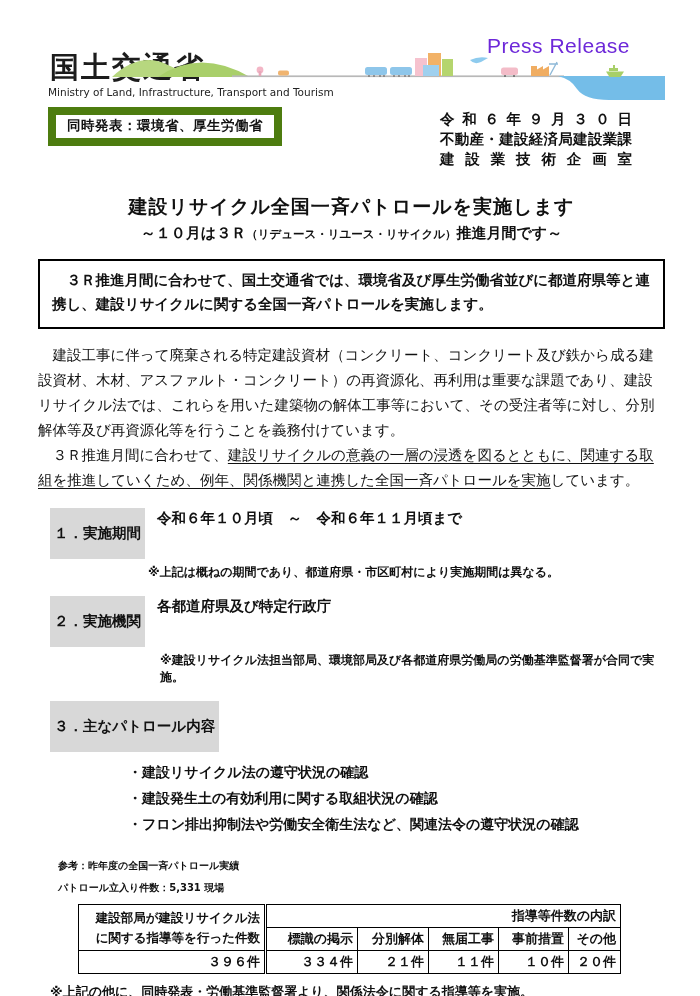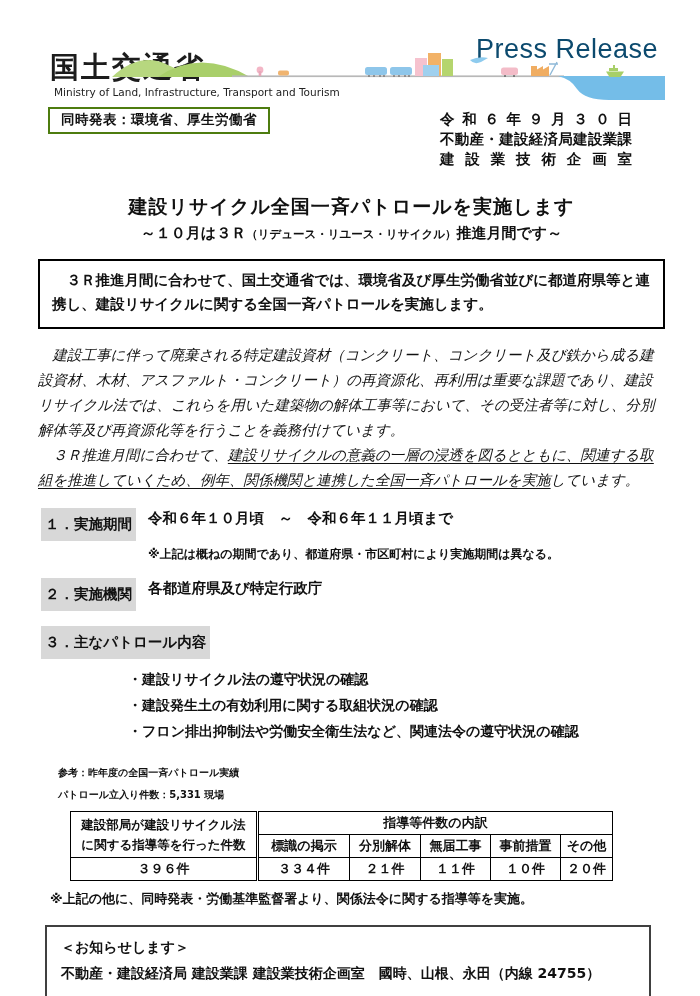--- a/index.html
+++ b/index.html
@@ -3,51 +3,51 @@
 <meta charset="utf-8">
 <style>
   * { margin:0; padding:0; box-sizing:border-box; }
   html,body { background:#e8e8e8; }
   .page {
     position:relative; width:700px; height:996px; margin:0 auto;
     background:#ffffff; font-family:"DejaVu Sans","Liberation Sans",sans-serif;
     color:#111; overflow:hidden;
   }
   
-  .press-release { position:absolute; top:34px; right:42px; font-size:27px; color:#0c4a6e;
+  .press-release { position:absolute; top:34px; right:70px; font-size:21px; color:#6d28d9;
     font-family:"Liberation Sans",sans-serif; letter-spacing:0.5px; }
   .logo-ja { position:absolute; left:50px; top:48px; font-size:29px; font-weight:bold; letter-spacing:2px; color:#1c1c1c; }
-  .logo-en { position:absolute; left:54px; top:86px; font-size:10.5px; color:#222; }
+  .logo-en { position:absolute; left:48px; top:86px; font-size:10.5px; color:#222; }
   .banner-svg { position:absolute; left:112px; top:50px; width:553px; height:52px; }
-  .simul-box { position:absolute; left:48px; top:107px; border:2px solid #4d7c0f;
+  .simul-box { position:absolute; left:48px; top:107px; border:8px solid #4d7c0f;
     padding:2px 11px 3px; font-size:13.5px; font-weight:bold; letter-spacing:0.5px; }
   .date-block { position:absolute; left:440px; top:109px; width:192px; font-size:14.5px; line-height:20px; font-weight:bold; }
   .jline { text-align:justify; text-align-last:justify; }
   
   .content { position:absolute; top:194px; left:38px; width:627px; }
   .title-main { text-align:center; font-size:19px; font-weight:bold; letter-spacing:1px; }
   .title-sub  { text-align:center; font-size:15px; font-weight:bold; margin-top:4px; }
   .title-sub .paren { font-size:11.5px; }
   .summary-box { border:2px solid #000; margin-top:16px; padding:7px 12px 11px; font-size:14.5px; font-weight:bold; line-height:24px; }
   .body-text { margin-top:14px; font-size:14.5px; line-height:25px; }
-  .body-text p { margin:0;font-style:italic; }
+  .body-text p { margin:0; }
   .u { text-decoration:underline; text-underline-offset:3px; }
   
   .section { margin-top:15px; font-size:14.5px; }
   .sec-line { display:flex; align-items:flex-start; }
-  .sec-head { background:#d8d8d8; font-weight:bold; padding:7px 4px; margin-left:3px; white-space:nowrap; }
+  .sec-head { background:#d8d8d8; font-weight:bold; padding:16px 4px; margin-left:12px; white-space:nowrap; }
   .sec-content { font-weight:bold; margin-left:12px; padding-top:1px; }
   .sec-note { font-size:12px; font-weight:bold; margin-top:5px; }
   .note-1 { margin-left:110px; }
   .note-2 { margin-left:122px; }
   .bullets { margin-top:7px; margin-left:90px; font-size:14px; font-weight:bold; line-height:26px; }
   
   .reference { margin-top:18px; margin-left:20px; font-size:10px; font-weight:bold; line-height:22px; }
-  table.patrol { border-collapse:collapse; margin-top:5px; margin-left:32px; table-layout:fixed;
-    font-size:13px; font-weight:bold; text-align:center; }
+  table.patrol { border-collapse:collapse; margin-top:5px; margin-left:40px; table-layout:fixed;
+    font-size:13px; font-weight:bold; text-align:right; }
   table.patrol td { border:1.5px solid #000; padding:2px 4px; height:21px; }
   table.patrol td.dbl { border-left:3px double #000; }
   td.left-h { width:187px; font-size:12.5px; line-height:1.55; }
   .table-note { margin-top:9px; margin-left:12px; font-size:13px; font-weight:bold; }
   
   .contact-box { margin-top:17px; margin-left:7px; width:606px; border:2px solid #404040;
     padding:7px 14px 10px; font-size:14px; font-weight:bold; line-height:26px; }
 </style>
 </head>
 <body>
@@ -134,20 +134,21 @@
         <span class="sec-content">令和６年１０月頃　～　令和６年１１月頃まで</span>
       </div>
       <div class="sec-note note-1">※上記は概ねの期間であり、都道府県・市区町村により実施期間は異なる。</div>
     </div>
 
     <div class="section">
       <div class="sec-line">
         <span class="sec-head">２．実施機関</span>
         <span class="sec-content">各都道府県及び特定行政庁</span>
       </div>
+      <div class="sec-note note-2">※建設リサイクル法担当部局、環境部局及び各都道府県労働局の労働基準監督署が合同で実施。</div>
     </div>
 
     <div class="section">
       <div class="sec-line">
         <span class="sec-head">３．主なパトロール内容</span>
       </div>
       <div class="bullets">
         <div>・建設リサイクル法の遵守状況の確認</div>
         <div>・建設発生土の有効利用に関する取組状況の確認</div>
         <div>・フロン排出抑制法や労働安全衛生法など、関連法令の遵守状況の確認</div>

